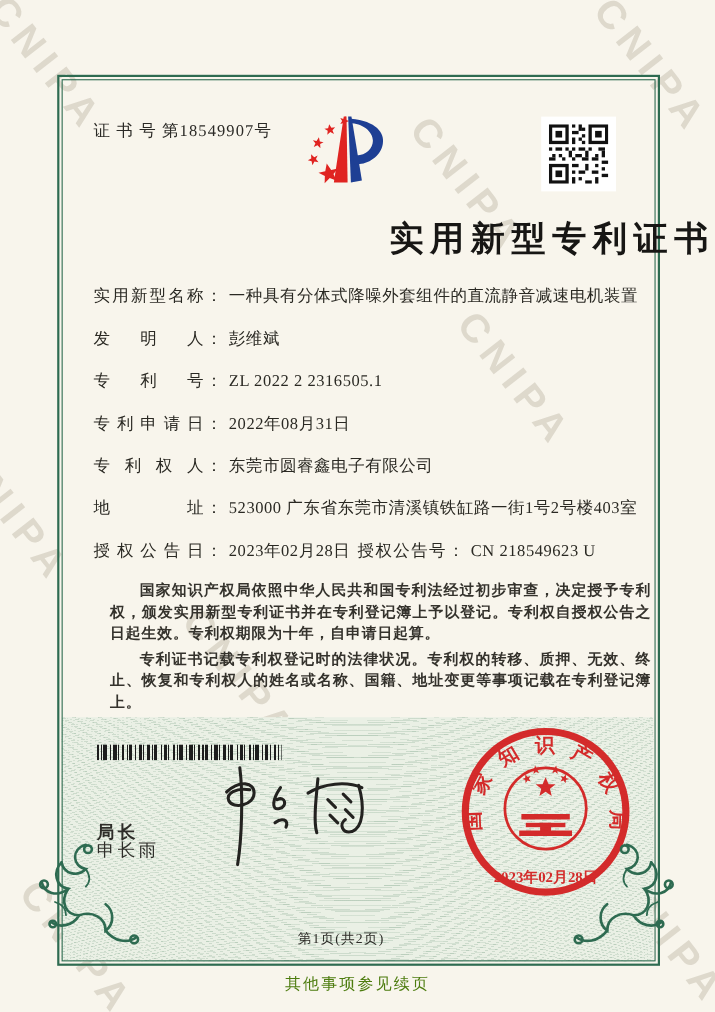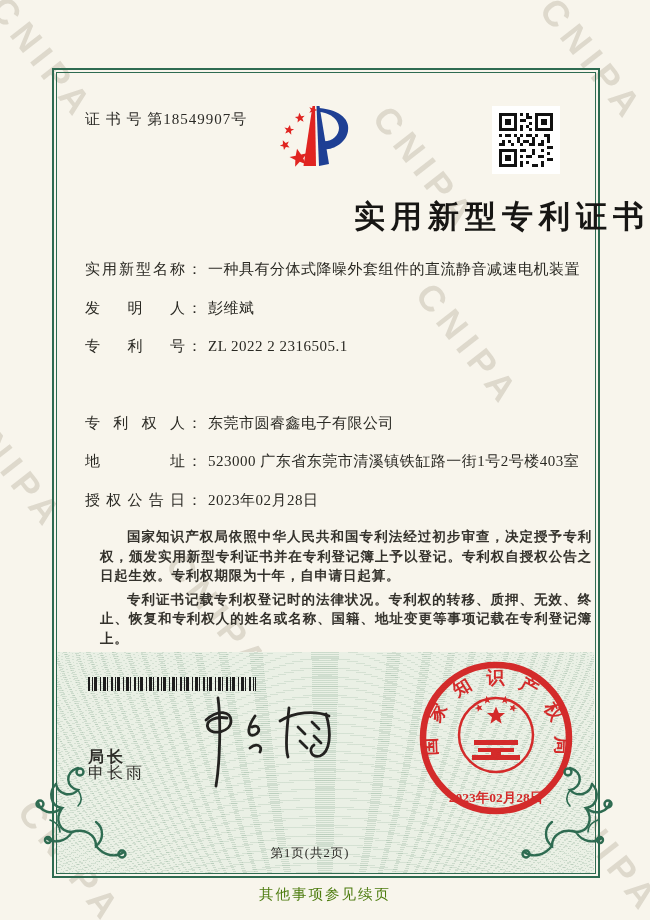--- a/index.html
+++ b/index.html
@@ -177,28 +177,34 @@
 
     <div class="frow" style="top:260px">
       <span class="flabel">实用新型名称</span><span class="fcolon">：</span><span class="fvalue">一种具有分体式降噪外套组件的直流静音减速电机装置</span>
     </div>
     <div class="frow" style="top:299px">
       <span class="flabel">发明人</span><span class="fcolon">：</span><span class="fvalue">彭维斌</span>
     </div>
     <div class="frow" style="top:337px">
       <span class="flabel">专利号</span><span class="fcolon">：</span><span class="fvalue">ZL 2022 2 2316505.1</span>
     </div>
+    <div class="frow" style="top:376px">
+      <span class="flabel">专利申请日</span><span class="fcolon">：</span><span class="fvalue">2022年08月31日</span>
+    </div>
     <div class="frow" style="top:414px">
       <span class="flabel">专利权人</span><span class="fcolon">：</span><span class="fvalue">东莞市圆睿鑫电子有限公司</span>
     </div>
     <div class="frow" style="top:452px">
       <span class="flabel">地址</span><span class="fcolon">：</span><span class="fvalue">523000 广东省东莞市清溪镇铁缸路一街1号2号楼403室</span>
     </div>
     <div class="frow" style="top:491px">
       <span class="flabel">授权公告日</span><span class="fcolon">：</span><span class="fvalue">2023年02月28日</span>
+      <span class="fgroup2">
+        <span class="flabel">授权公告号</span><span class="fcolon">：</span><span class="fvalue">CN 218549623 U</span>
+      </span>
     </div>
 
     <div class="body-text">
       <p>国家知识产权局依照中华人民共和国专利法经过初步审查，决定授予专利权，颁发实用新型专利证书并在专利登记簿上予以登记。专利权自授权公告之日起生效。专利权期限为十年，自申请日起算。</p>
       <p>专利证书记载专利权登记时的法律状况。专利权的转移、质押、无效、终止、恢复和专利权人的姓名或名称、国籍、地址变更等事项记载在专利登记簿上。</p>
     </div>
 
     <div class="barcode"></div>
 
     <div class="comm-title">局长</div>

